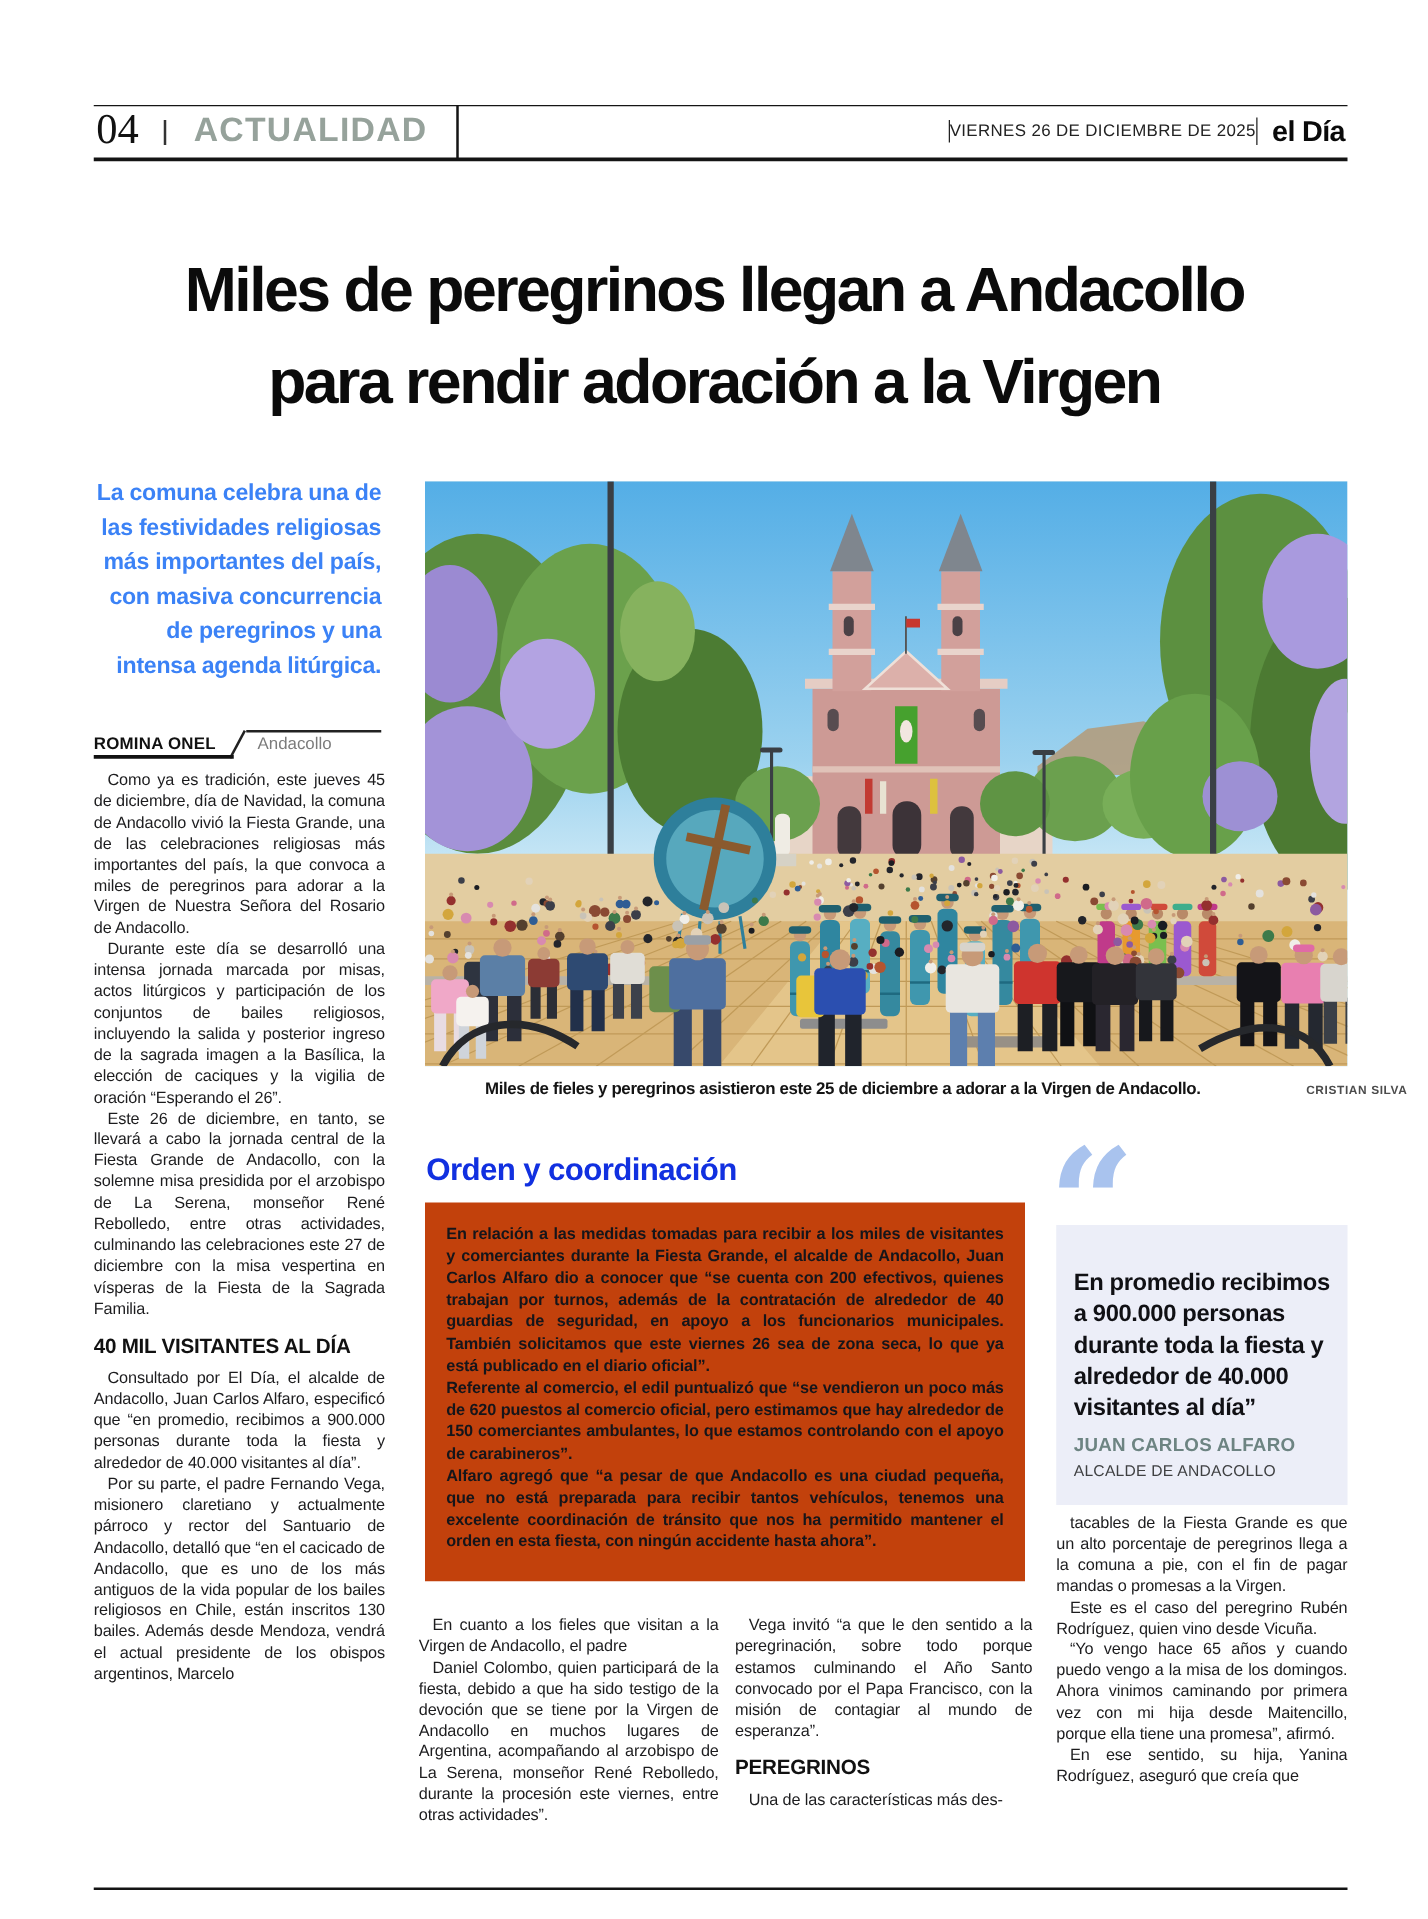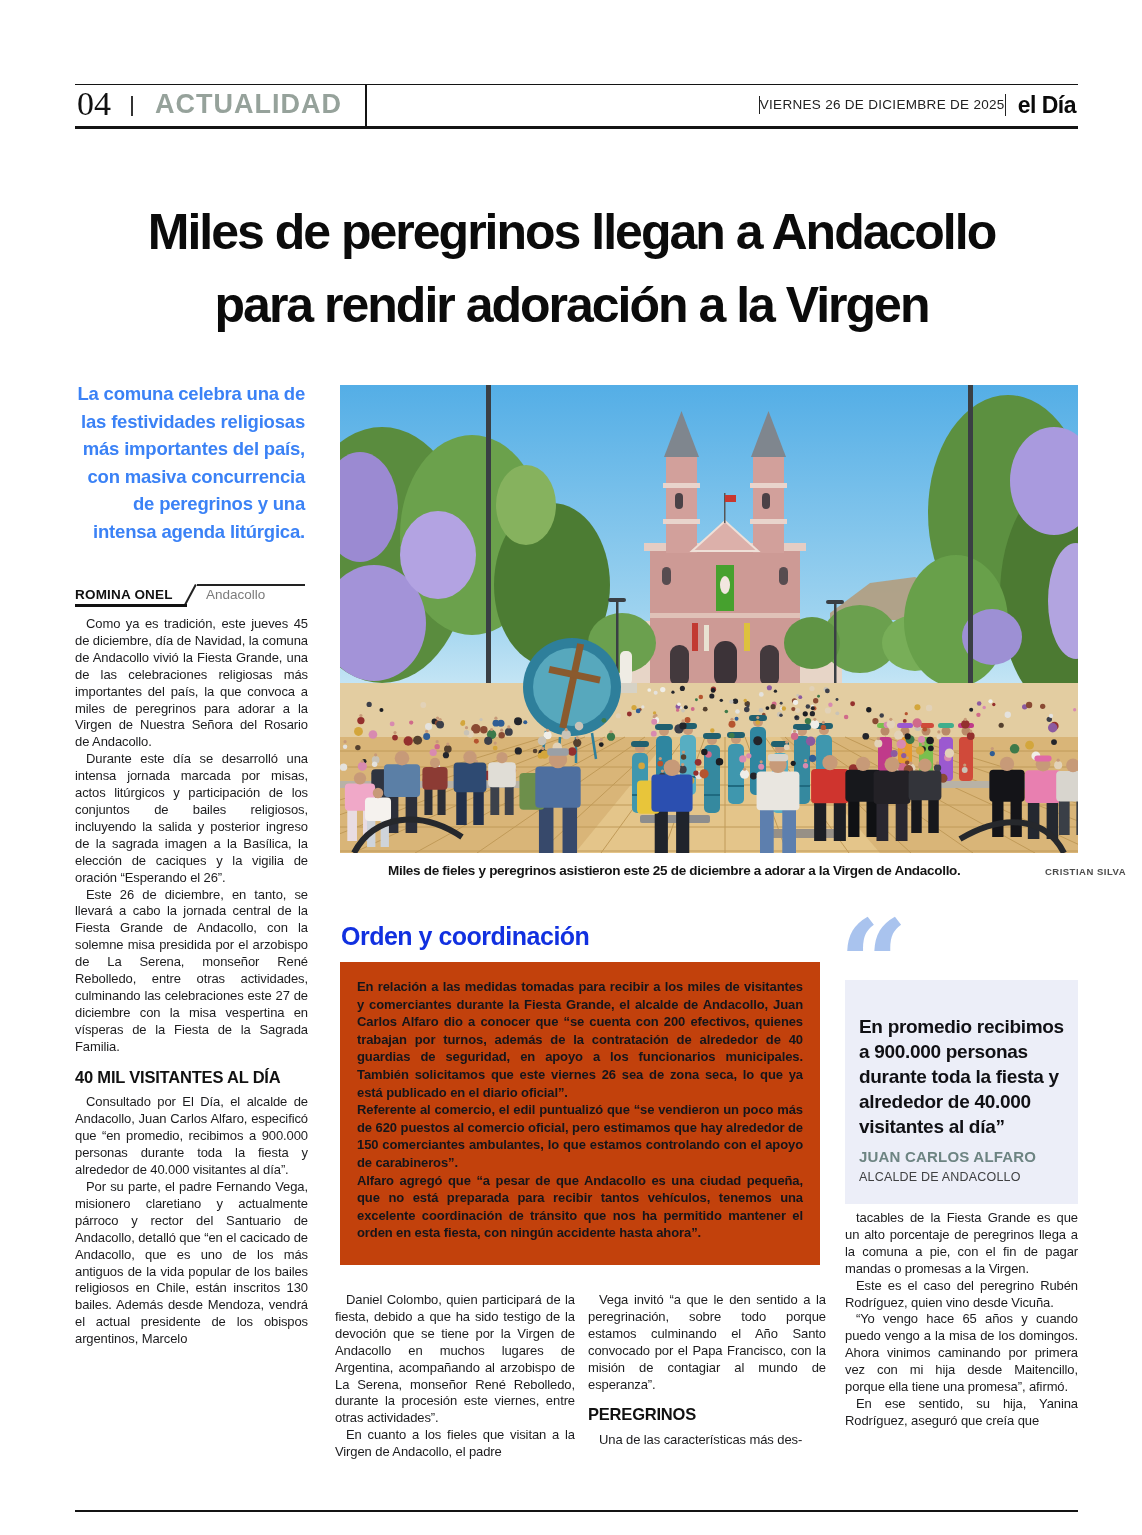--- a/index.html
+++ b/index.html
@@ -723,22 +723,22 @@
   </div>
 
   <div id="col4" class="bodycol">
     <p>tacables de la Fiesta Grande es que un alto porcentaje de peregrinos llega a la comuna a pie, con el fin de pagar mandas o promesas a la Virgen.</p>
     <p>Este es el caso del peregrino Rubén Rodríguez, quien vino desde Vicuña.</p>
     <p>“Yo vengo hace 65 años y cuando puedo vengo a la misa de los domingos. Ahora vinimos caminando por primera vez con mi hija desde Maitencillo, porque ella tiene una promesa”, afirmó.</p>
     <p>En ese sentido, su hija, Yanina Rodríguez, aseguró que creía que</p>
   </div>
 
   <div id="col2" class="bodycol">
+    <p>En cuanto a los fieles que visitan a la Virgen de Andacollo, el padre</p>
     <p>Daniel Colombo, quien participará de la fiesta, debido a que ha sido testigo de la devoción que se tiene por la Virgen de Andacollo en muchos lugares de Argentina, acompañando al arzobispo de La Serena, monseñor René Rebolledo, durante la procesión este viernes, entre otras actividades”.</p>
-    <p>En cuanto a los fieles que visitan a la Virgen de Andacollo, el padre</p>
   </div>
 
   <div id="col3" class="bodycol">
     <p>Vega invitó “a que le den sentido a la peregrinación, sobre todo porque estamos culminando el Año Santo convocado por el Papa Francisco, con la misión de contagiar al mundo de esperanza”.</p>
     <div class="subhead">PEREGRINOS</div>
     <p>Una de las características más des-</p>
   </div>
 
   <div id="bottom-rule" class="rule"></div>
 </div>

